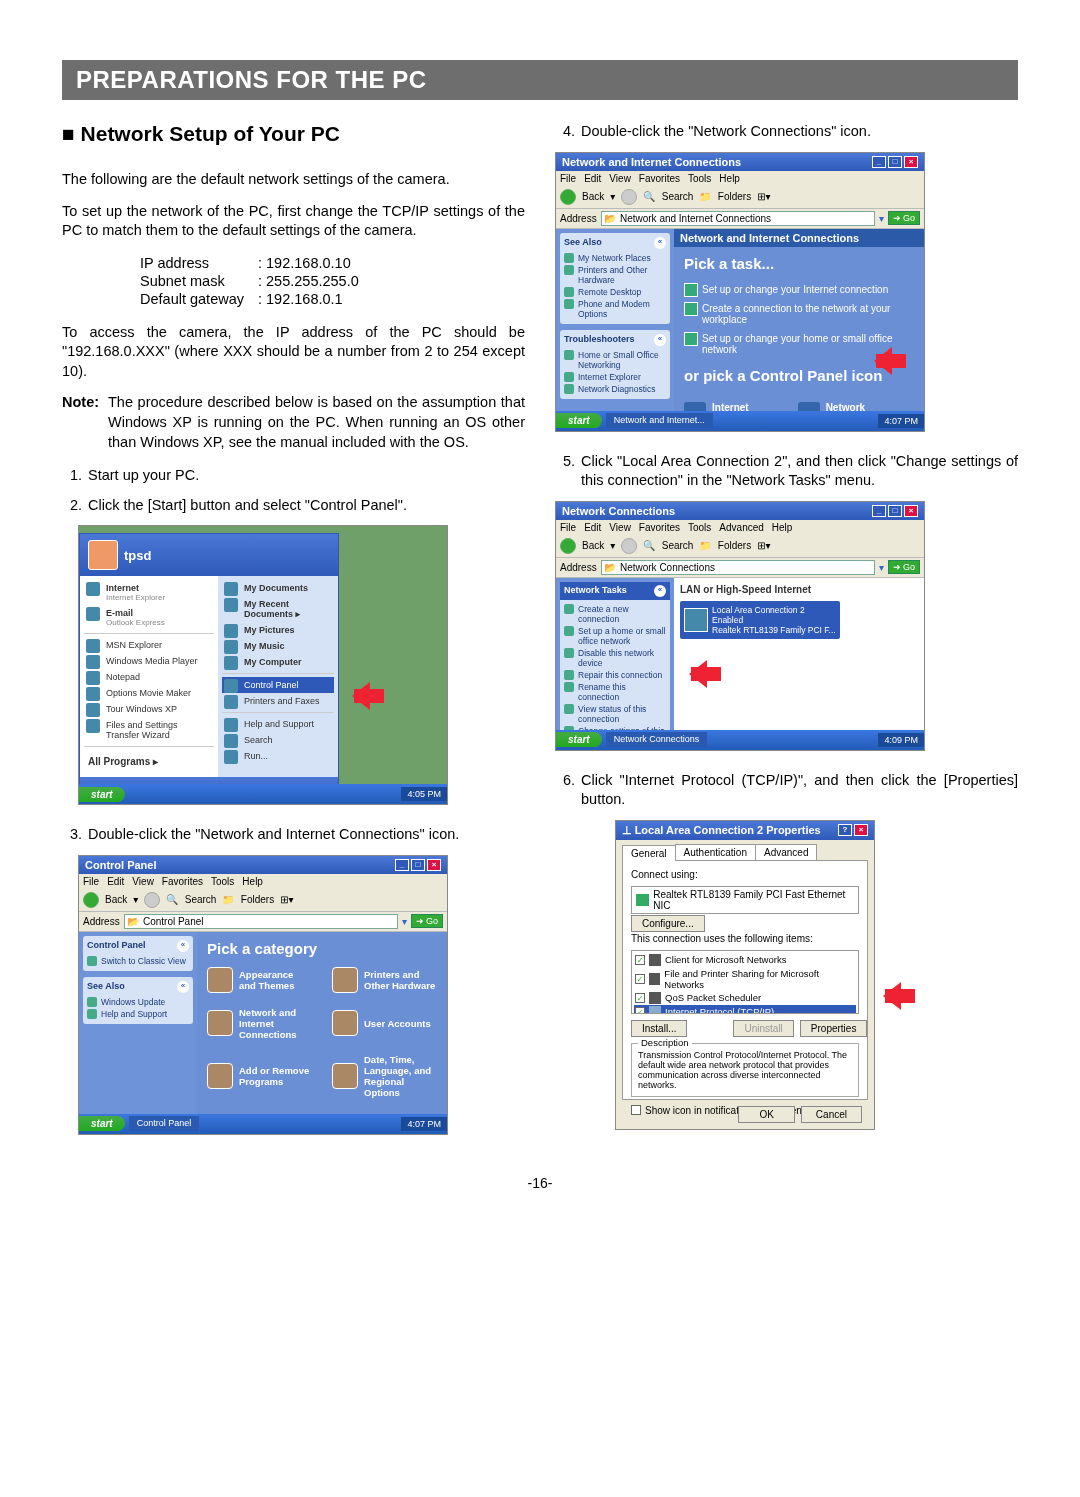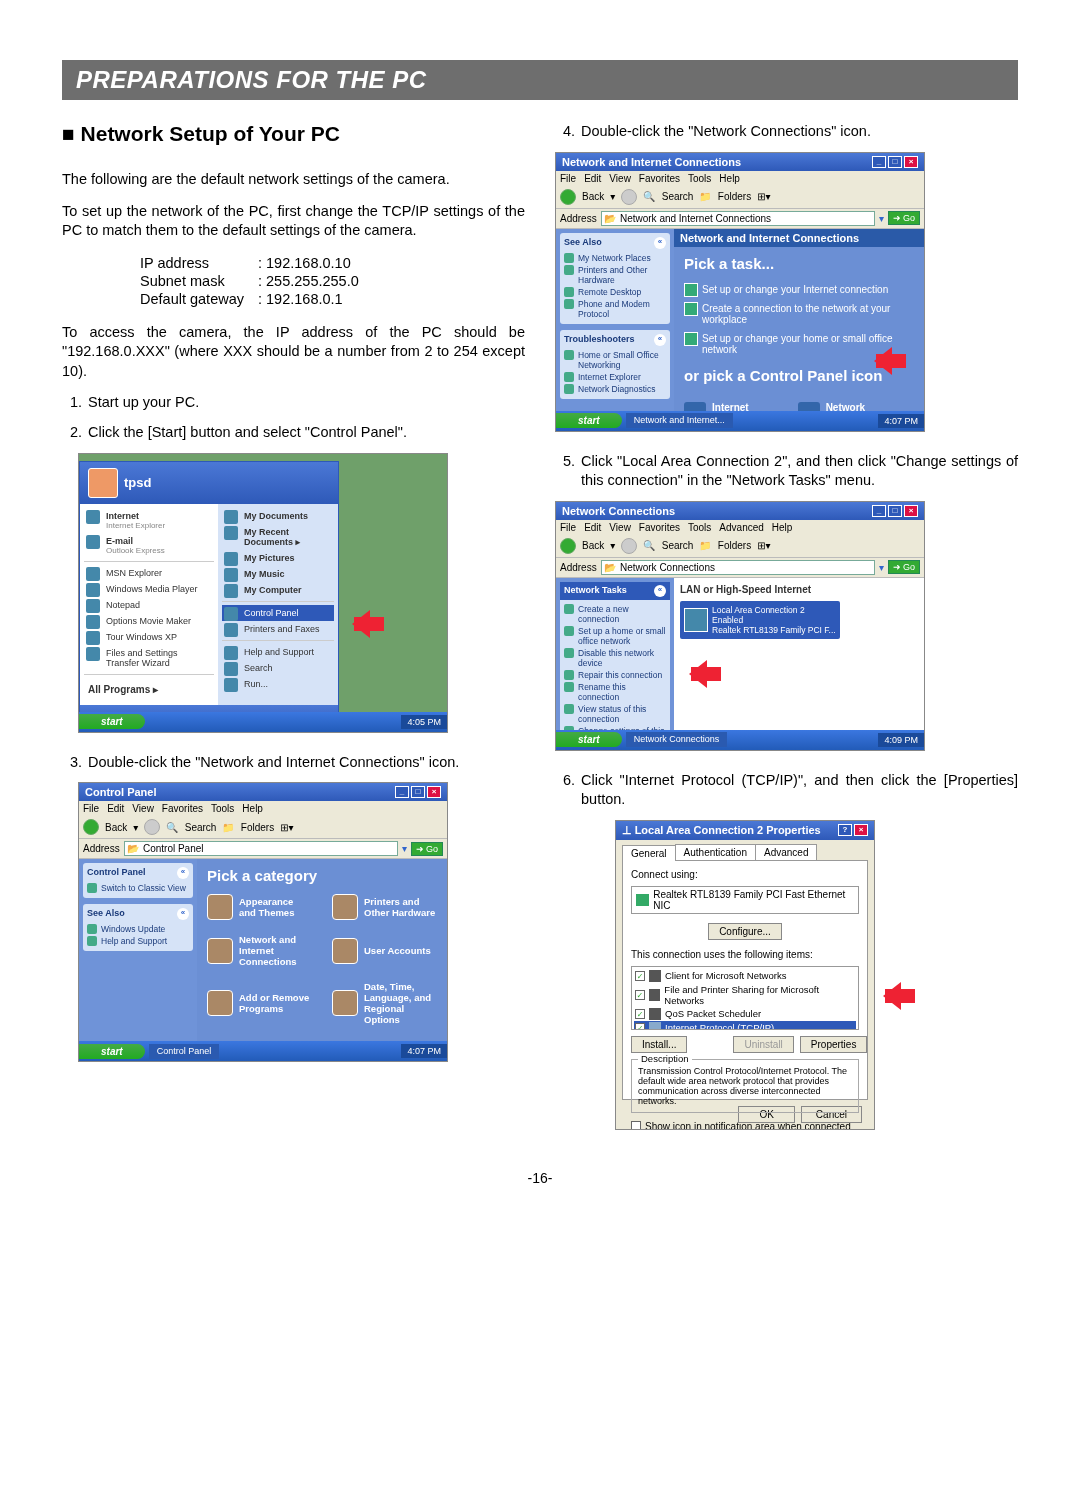--- a/index.html
+++ b/index.html
@@ -1,18 +1,18 @@
 <!DOCTYPE html>
 <html><head>
 <meta charset="utf-8">
 <style>
   * { margin: 0; padding: 0; box-sizing: border-box; }
   body { font-family: Arial, Helvetica, sans-serif; background: #fff; width: 1080px; margin: 0 auto; color: #000; }
   .page { padding: 60px 62px; }
-  .header-bar { background: #6e6e6e; color: #fff; font-weight: bold; font-style: italic; font-size: 24px; padding: 6px 14px; margin-bottom: 22px; letter-spacing: 0.5px; }
+  .header-bar { background: #6e6e6e; color: #fff; font-weight: bold; font-size: 24px; padding: 6px 14px; margin-bottom: 22px; letter-spacing: 0.5px; }
   .two-col { display: flex; gap: 30px; }
   .col { flex: 1; min-width: 0; }
   .section-title { font-size: 21px; font-weight: bold; margin-bottom: 24px; }
   .sq { font-family: sans-serif; }
   .body-text { font-size: 14.5px; line-height: 1.35; text-align: justify; margin-bottom: 12px; }
   .settings-table { margin: 10px 0 14px 70px; font-size: 14.5px; }
   .settings-table td { padding: 0 6px; vertical-align: top; }
   .step { font-size: 14.5px; line-height: 1.35; text-align: justify; margin-bottom: 10px; display: flex; }
   .step-num { width: 26px; flex-shrink: 0; text-align: right; padding-right: 6px; }
   .note { font-size: 14.5px; line-height: 1.35; text-align: justify; margin-bottom: 14px; display: flex; }
@@ -46,21 +46,21 @@
   .win-main{flex:1;background:#6b8fd4;padding:8px 10px;color:#fff;}
   .main-hd{font-size:15px;font-weight:bold;margin-bottom:10px;color:#fff;}
   .cat-row{display:flex;gap:20px;margin-bottom:14px;}
   .cat{display:flex;align-items:center;gap:6px;font-size:9.5px;font-weight:bold;flex:1;}
   .cat-ico{width:26px;height:26px;background:#a86;border-radius:4px;border:1px solid #fff;flex-shrink:0;}
   .task-lnk{font-size:10px;padding:2px 0 2px 18px;position:relative;margin-bottom:4px;}
   .task-lnk::before{content:"";position:absolute;left:0;top:1px;width:12px;height:12px;background:#3a7;border:1px solid #fff;}
   .cpicon{display:flex;align-items:center;gap:6px;font-size:10px;font-weight:bold;margin-top:8px;}
   .cpicon-ico{width:22px;height:22px;background:#36a;border-radius:3px;flex-shrink:0;}
   .taskbar{position:absolute;bottom:0;left:0;right:0;height:20px;background:linear-gradient(#3b77e0,#225bb8);display:flex;align-items:center;justify-content:space-between;font-size:10px;color:#fff;}
-  .start-btn{background:linear-gradient(#4a4,#2a2);padding:2px 22px;font-weight:bold;font-style:italic;border-radius:0 8px 8px 0;}
+  .start-btn{background:linear-gradient(#4a4,#2a2);padding:2px 12px;font-weight:bold;font-style:italic;border-radius:0 8px 8px 0;}
   .task-item{background:#2a5ab0;padding:2px 8px;margin-left:4px;font-size:9px;}
   .tray{background:#1a4a9a;padding:2px 6px;font-size:9px;}
   .red-arrow{position:absolute;width:50px;height:26px;}
   .red-arrow::before{content:"";position:absolute;left:0;top:5px;width:30px;height:14px;background:#e23;}
   .red-arrow::after{content:"";position:absolute;left:-16px;top:-2px;border:14px solid transparent;border-right:18px solid #e23;}
   
   .startmenu{position:absolute;left:0;bottom:0;width:260px;background:#fff;border:1px solid #2e59b8;}
   .sm-user{background:linear-gradient(#4b78d6,#2e59b8);color:#fff;padding:6px 8px;font-weight:bold;font-size:13px;display:flex;align-items:center;gap:6px;}
   .sm-av{width:30px;height:30px;background:#e96;border:1px solid #fff;border-radius:3px;}
   .sm-body{display:flex;}
@@ -130,20 +130,24 @@
             </tr>
         <tr>
               <td>Default gateway</td>
               <td>: 192.168.0.1</td>
             </tr>
       </tbody>
         </table>
 
       <p class="body-text">To access the camera, the IP address of the PC should be "192.168.0.XXX" (where XXX should be a number from 2 to 254 except 10).</p>
 
+      <div class="note">
+        <div class="note-label">Note:</div>
+        <div>The procedure described below is based on the assumption that Windows XP is running on the PC. When running an OS other than Windows XP, see the manual included with the OS.</div>
+      </div>
 
       <div class="step">
           <div class="step-num">1.</div>
           <div>Start up your PC.</div>
         </div>
       <div class="step">
           <div class="step-num">2.</div>
           <div>Click the [Start] button and select "Control Panel".</div>
         </div>
 
@@ -315,21 +319,21 @@
         <div class="win-body">
           <div class="win-side">
             <div class="side-box">
                 <div class="hd">
                   <span>See Also</span>
                   <span class="chev">«</span>
                 </div>
               <div class="side-lnk">My Network Places</div>
               <div class="side-lnk">Printers and Other Hardware</div>
               <div class="side-lnk">Remote Desktop</div>
-              <div class="side-lnk">Phone and Modem Protocol</div>
+              <div class="side-lnk">Phone and Modem Options</div>
             </div>
             <div class="side-box">
                 <div class="hd">
                   <span>Troubleshooters</span>
                   <span class="chev">«</span>
                 </div>
               <div class="side-lnk">Home or Small Office Networking</div>
               <div class="side-lnk">Internet Explorer</div>
               <div class="side-lnk">Network Diagnostics</div>
             </div>
@@ -444,21 +448,21 @@
               <div class="dlg-tab active">General</div>
               <div class="dlg-tab">Authentication</div>
               <div class="dlg-tab">Advanced</div>
             </div>
             <div class="dlg-panel">
               <div class="dlg-row">Connect using:</div>
               <div class="dlg-field">
                     <div class="dlg-ico"></div>
                     <span>Realtek RTL8139 Family PCI Fast Ethernet NIC</span>
                   </div>
-              <div style="text-align:center;margin:12px 0;"><span class="dlg-btn">Configure...</span></div>
+              <div style="text-align:left;margin:4px 0;"><span class="dlg-btn">Configure...</span></div>
               <div class="dlg-row">This connection uses the following items:</div>
               <div class="dlg-list">
                 <div class="dlg-li">
                       <div class="dlg-cb">✓</div>
                       <div class="dlg-li-ico"></div>
                       <span>Client for Microsoft Networks</span>
                     </div>
                 <div class="dlg-li">
                       <div class="dlg-cb">✓</div>
                       <div class="dlg-li-ico"></div>

